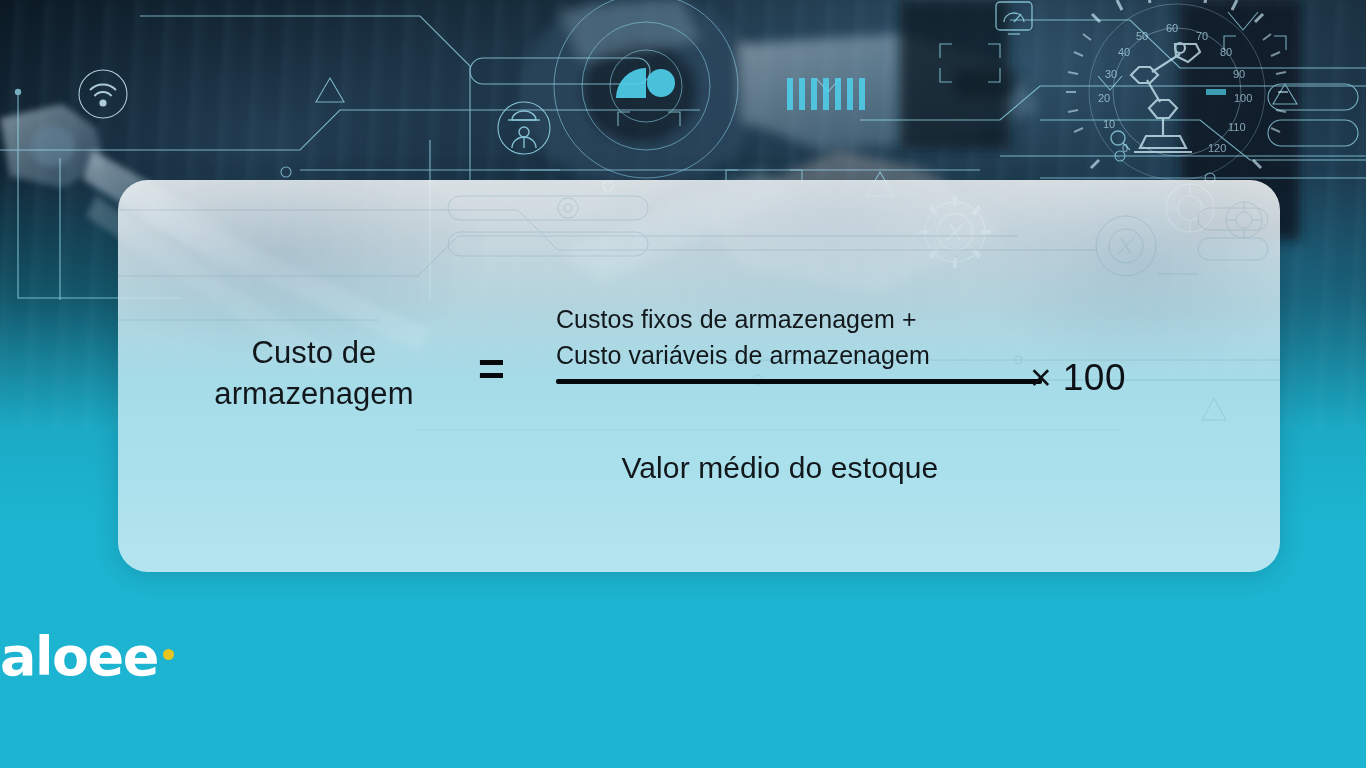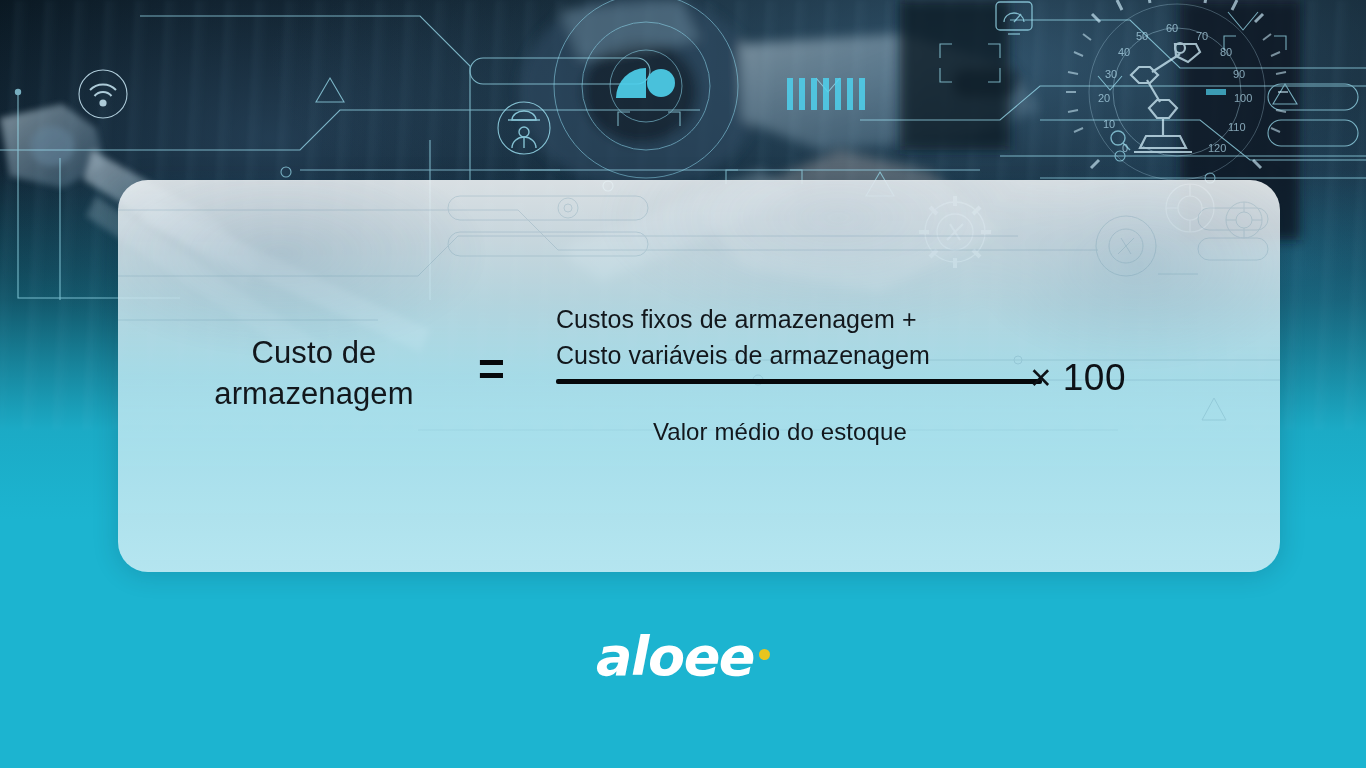--- a/index.html
+++ b/index.html
@@ -89,33 +89,32 @@
     font-size:46px; font-weight:800; line-height:1;
     padding:44px 0 0 14px; letter-spacing:-1px; color:#05080b;
   }
   .frac{ padding-left:52px; width:500px; }
   .frac-num{
     text-align:left; font-size:25px; line-height:1.42; font-weight:400;
     letter-spacing:.05px; color:#12171c; padding-bottom:6px;
   }
   .frac-bar{ height:5px; background:#05080b; border-radius:2px; width:486px; }
   .frac-den{
-    text-align:center; font-size:24px; line-height:1.35; font-weight:400;
-    letter-spacing:.1px; color:#12171c; padding-top:32px;
+    text-align:center; font-size:30px; line-height:1.35; font-weight:400;
+    letter-spacing:.1px; color:#12171c; padding-top:24px;margin-top:40px;
   }
   .mult{
     font-size:37px; line-height:1; font-weight:400; padding:57px 0 0 26px;
     letter-spacing:.5px; color:#0d1116; white-space:nowrap;
   }
 
   
   #logo{
     position:absolute; left:0; right:0; top:630px;
-    text-align:center;
-    font-style:italic;
+    text-align:left;
   }
   .logo-word{
     display:inline-block;
     font-family:"DejaVu Sans", sans-serif;
     font-size:54px; font-weight:700; color:#ffffff;
     letter-spacing:-1.5px; line-height:1;
     vertical-align:middle;
   }
   .logo-dot{
     display:inline-block; width:11px; height:11px; border-radius:50%;

